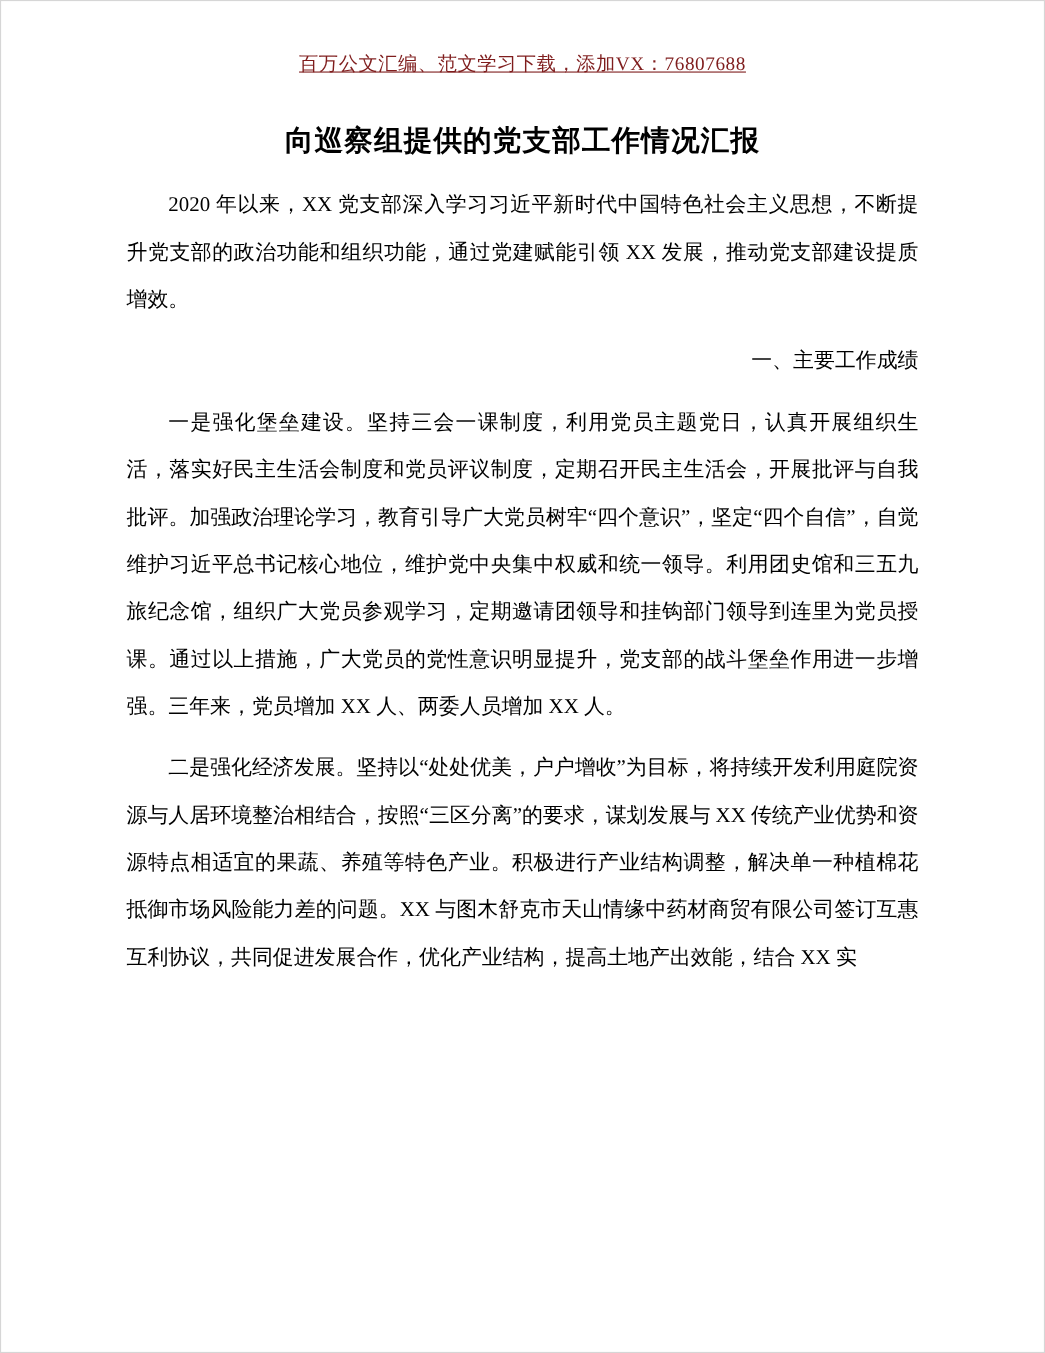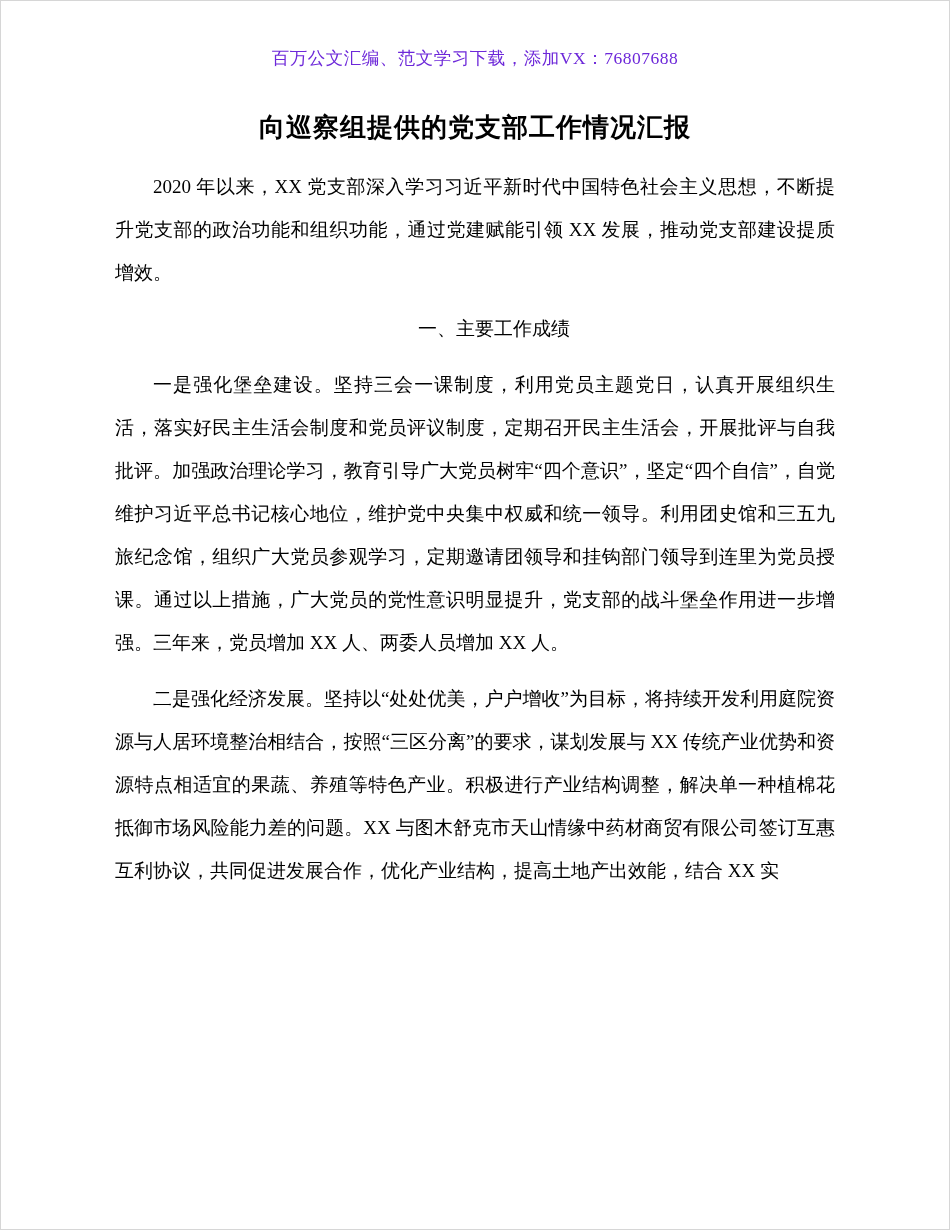--- a/index.html
+++ b/index.html
@@ -42,28 +42,28 @@
   .para {
     margin: 0 0 13px 0;
     font-size: 19px;
     line-height: 43px;
     color: #000000;
     text-align: justify;
     text-indent: 2em;
     word-break: break-all;
   }
   .para.heading {
-    text-align: center;
+    text-align: right;
   }
 </style>
 </head>
 <body>
 
 <div class="page">
-  <div class="notice" style="color: #6d28d9;">百万公文汇编、范文学习下载，添加VX：76807688</div>
+  <div class="notice" style="color: #7f1d1d; text-decoration: underline;">百万公文汇编、范文学习下载，添加VX：76807688</div>
 
   <div class="content">
     <h1 class="doc-title">向巡察组提供的党支部工作情况汇报</h1>
 
     <p class="para">2020 年以来，XX 党支部深入学习习近平新时代中国特色社会主义思想，不断提升党支部的政治功能和组织功能，通过党建赋能引领 XX 发展，推动党支部建设提质增效。</p>
 
     <p class="para heading">一、主要工作成绩</p>
 
     <p class="para">一是强化堡垒建设。坚持三会一课制度，利用党员主题党日，认真开展组织生活，落实好民主生活会制度和党员评议制度，定期召开民主生活会，开展批评与自我批评。加强政治理论学习，教育引导广大党员树牢“四个意识”，坚定“四个自信”，自觉维护习近平总书记核心地位，维护党中央集中权威和统一领导。利用团史馆和三五九旅纪念馆，组织广大党员参观学习，定期邀请团领导和挂钩部门领导到连里为党员授课。通过以上措施，广大党员的党性意识明显提升，党支部的战斗堡垒作用进一步增强。三年来，党员增加 XX 人、两委人员增加 XX 人。</p>
 

